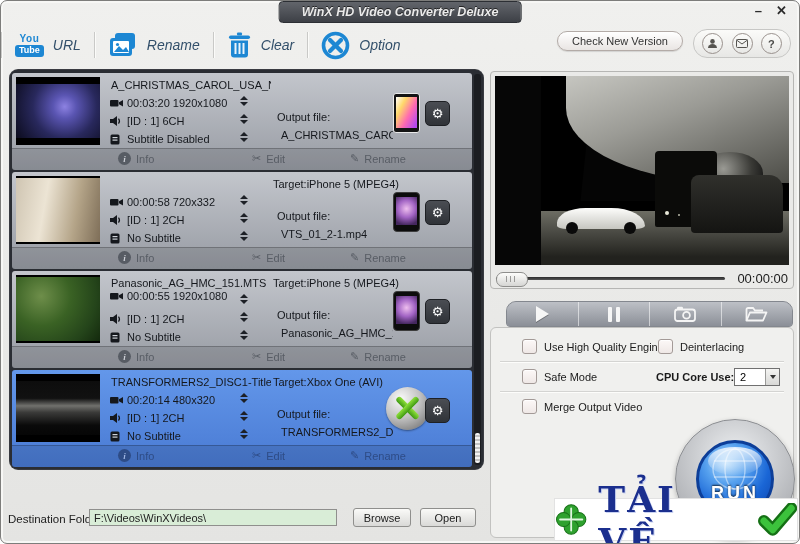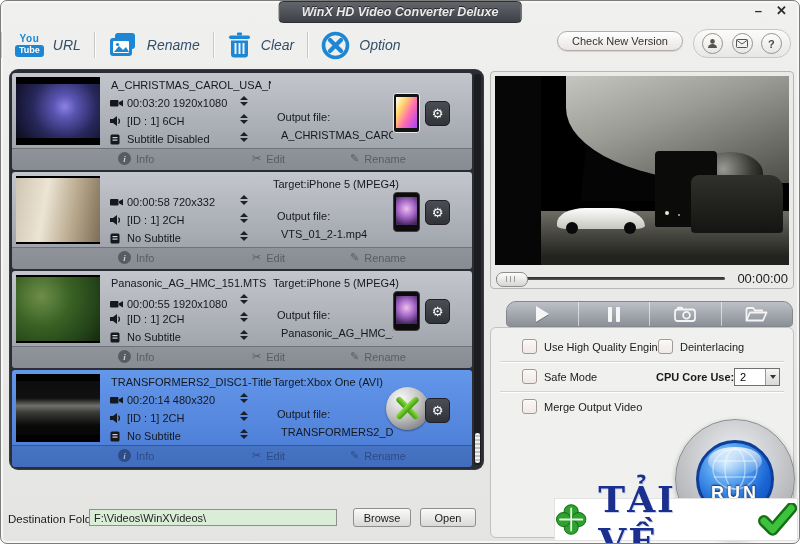--- a/index.html
+++ b/index.html
@@ -376,21 +376,21 @@
           </span>
       </div>
     </div>
 
     <div class="item" style="top:202px;">
       <div class="thumb t3">
           <div class="pic"></div>
         </div>
       <div class="item-name">Panasonic_AG_HMC_151.MTS</div>
       <div class="item-target">Target:iPhone 5 (MPEG4)</div>
-      <div class="spec" style="top:26px;text-align:center;">
+      <div class="spec" style="top:18px;text-align:center;">
         <span class="sicon">
             <svg width="13" height="10" viewBox="0 0 13 10">
               <rect x="0" y="2" width="8.5" height="6.5" rx="1" fill="#15181d"></rect>
               <path d="M9 4.2 L13 2 v6.5 L9 6.3 z" fill="#15181d"></path>
             </svg>
           </span>
         <span class="stext">00:00:55</span>
         <span class="stext">1920x1080</span>
       </div>
       <span class="spinner" style="top:23px;">

